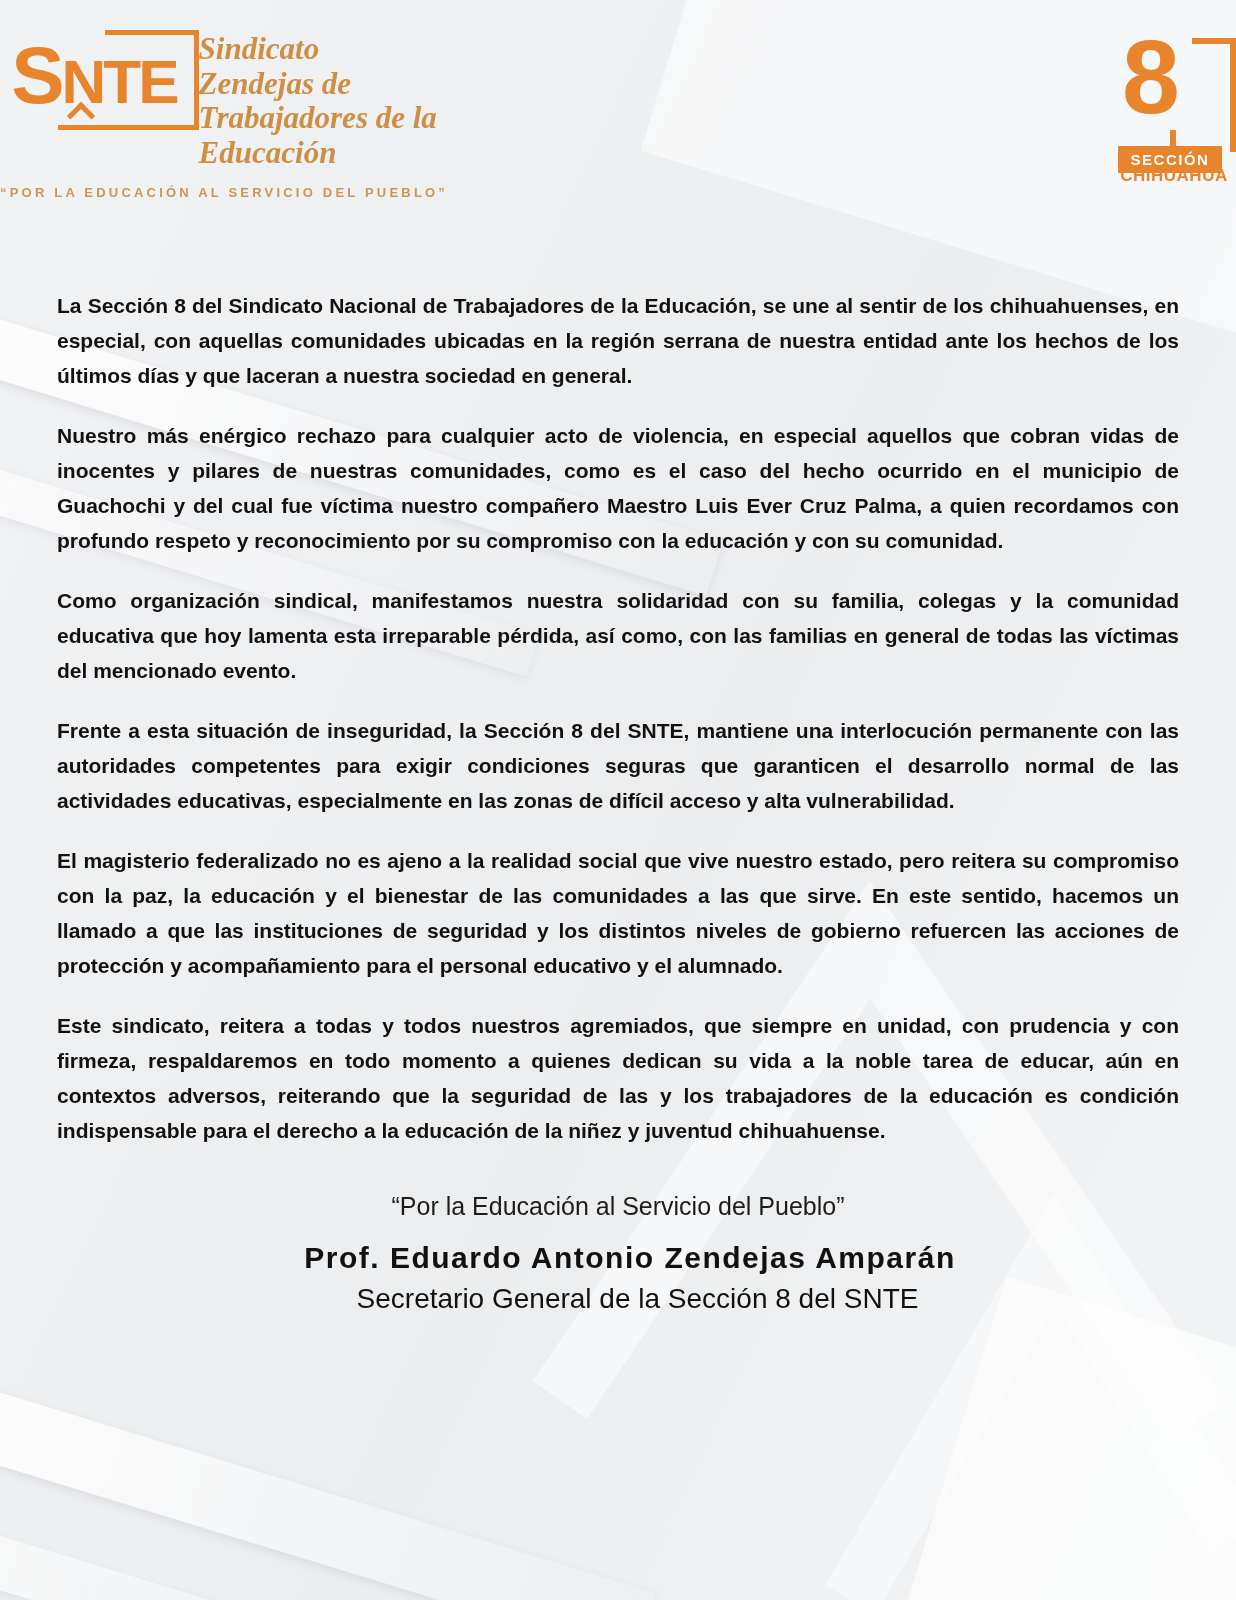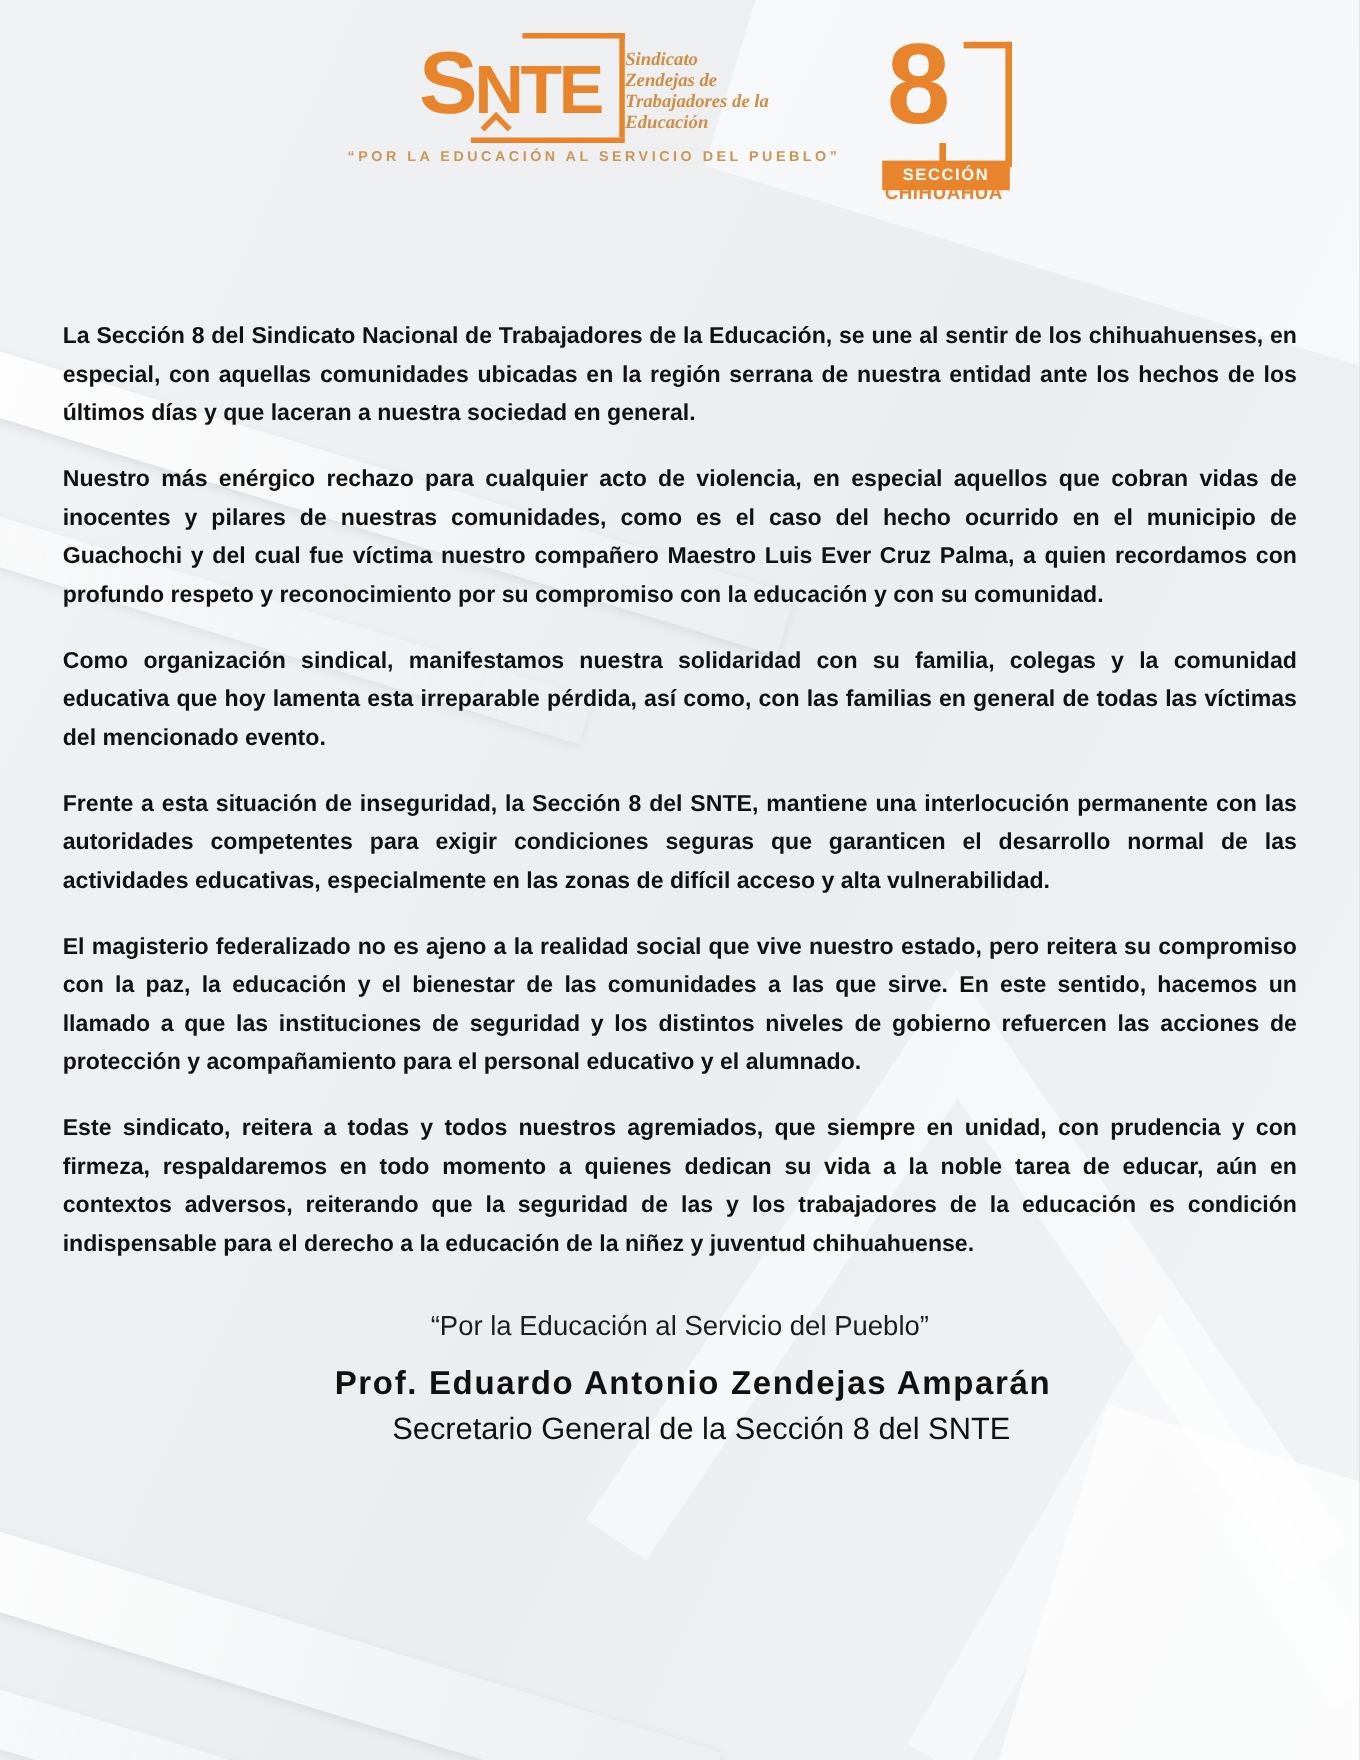--- a/index.html
+++ b/index.html
@@ -32,43 +32,43 @@
   }
   .wash-br{
     position:absolute;left:930px;top:1370px;width:700px;height:420px;
     background:rgba(255,255,255,0.65);transform:rotate(17deg);
   }
   .chevrons{position:absolute;inset:0;}
   
   .content{position:relative;z-index:1;}
   :root{--orange:#E8842C;--gold:#CE8E44;--tan:#C99656;}
   
-  .header{display:flex;justify-content:center;align-items:flex-start;gap:26px;padding-top:30px;}
+  .header{display:flex;justify-content:space-between;align-items:flex-start;gap:26px;padding-top:30px;}
   .logo-left{display:flex;flex-direction:column;align-items:center;}
   .logo-row{display:flex;align-items:flex-start;gap:20px;}
   .snte-mark{position:relative;margin-top:6px;padding-right:2px;}
   .snte-text{font-weight:bold;color:var(--orange);letter-spacing:-3px;line-height:1;white-space:nowrap;}
   .snte-text .s1{font-size:80px;}
   .snte-text .s2{font-size:62px;}
   .snte-topright{position:absolute;top:-6px;left:56%;right:-20px;height:90px;
     border-top:5px solid var(--orange);border-right:5px solid var(--orange);}
   .snte-bottom{position:absolute;left:28%;right:-20px;bottom:-14px;border-bottom:5px solid var(--orange);}
   .snte-caret{position:absolute;bottom:-10px;left:36%;width:15px;height:15px;
     border-left:5px solid var(--orange);border-top:5px solid var(--orange);transform:rotate(45deg);}
   .serif-name{font-family:"Liberation Serif",serif;font-style:italic;font-weight:bold;
-    font-size:17px;line-height:1.12;color:var(--gold);margin-top:14px;}
+    font-size:31px;line-height:1.12;color:var(--gold);margin-top:2px;}
   .tagline{margin-top:14px;font-size:13px;font-weight:bold;letter-spacing:3.2px;
     color:var(--tan);text-align:center;white-space:nowrap;}
   .badge{position:relative;width:124px;height:170px;margin-left:6px;}
   .badge-8{position:absolute;top:0px;left:10px;font-size:104px;font-weight:bold;
     color:var(--orange);line-height:0.92;letter-spacing:-2px;}
   .badge-bracket{position:absolute;top:8px;left:80px;width:38px;height:108px;
     border-top:6px solid var(--orange);border-right:6px solid var(--orange);}
   .badge-stem{position:absolute;top:100px;left:58px;width:6px;height:18px;background:var(--orange);}
-  .badge-box{position:absolute;top:116px;left:6px;width:116px;height:27px;background:var(--orange);
+  .badge-box{position:absolute;top:116px;left:6px;width:104px;height:27px;background:var(--orange);
     color:#fff;font-weight:bold;font-size:15px;letter-spacing:1.5px;text-align:center;line-height:27px;}
   .badge-region{position:absolute;top:136px;left:-6px;width:136px;text-align:center;
     color:var(--orange);font-weight:bold;font-size:17px;letter-spacing:0.5px;}
   
   .title{margin-top:40px;text-align:center;font-size:36px;font-weight:bold;letter-spacing:0.5px;}
   
   .body{margin:88px 57px 0 57px;}
   .body p{
     margin:0 0 25px 0;
     font-size:21px;font-weight:600;line-height:35px;

